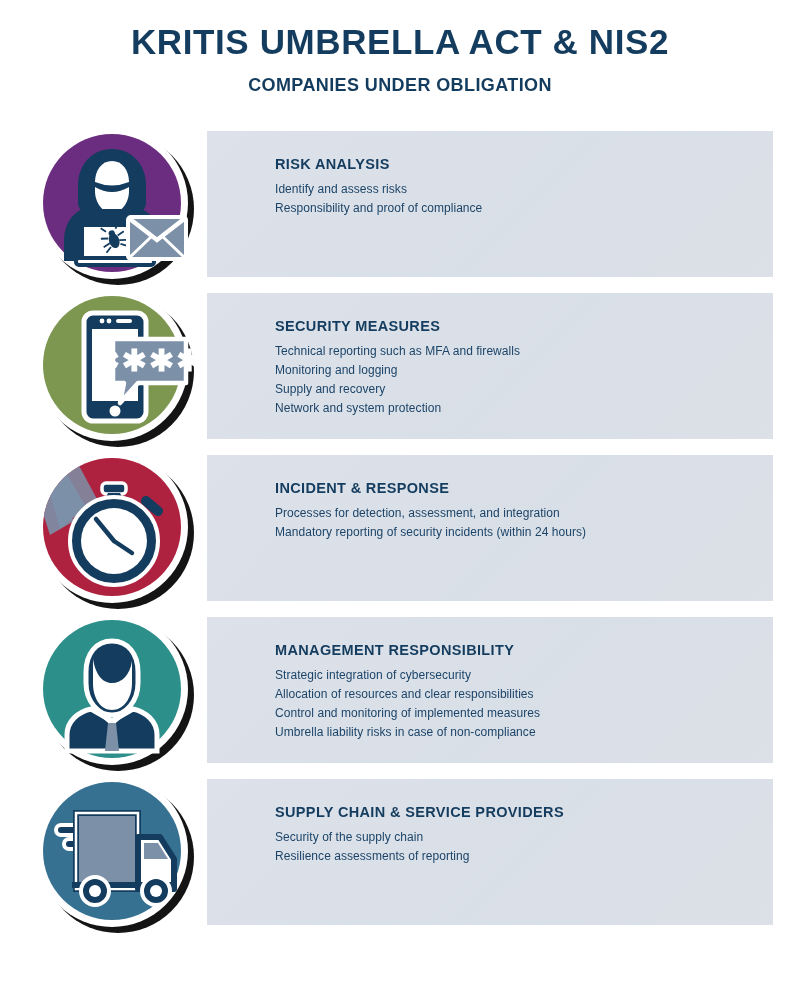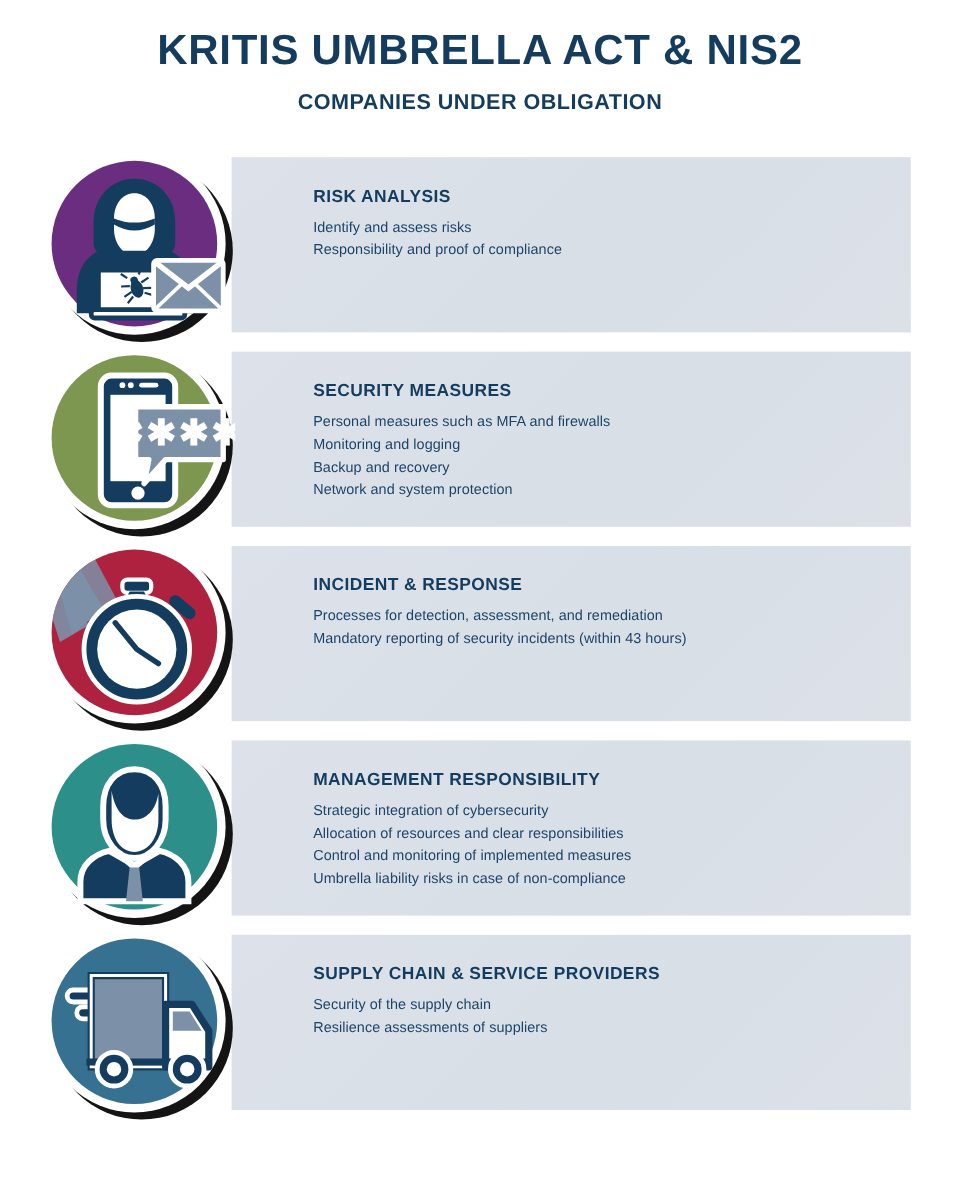--- a/index.html
+++ b/index.html
@@ -27,21 +27,21 @@
     color: #143C5E; margin-top: 17px; line-height: 1;
     text-transform: uppercase;
   }
 
   
   .rows { position: absolute; top: 131px; left: 0; width: 800px; }
   .row { position: relative; height: 146px; margin-bottom: 16px; }
   .row:last-child { margin-bottom: 0; }
 
   .card {
-    position: absolute; left: 193px; top: 0;
+    position: absolute; left: 207px; top: 0;
     width: 566px; height: 146px;
     background: #dde2e9;
     background: linear-gradient(135deg, #dde2ea 0%, #d9dfe7 55%, #dce1e8 100%);
   }
   .card-inner { padding: 26px 0 0 68px; }
 
   .card-title {
     font-size: 14.5px; font-weight: bold; color: #143C5E;
     letter-spacing: 0.35px; line-height: 1.1; margin-bottom: 7px;
     text-transform: uppercase;
@@ -101,23 +101,23 @@
                 <path d="M96 132 L117 112 M150 132 L129 112" fill="none" stroke="#FFFFFF" stroke-width="3"></path>
               </g>
             </g>
           </svg>
         </div>
       </div>
       <div class="row">
         <div class="card">
           <div class="card-inner">
             <div class="card-title">Security Measures</div>
-            <div class="card-line">Personal measures such as MFA and firewalls</div>
+            <div class="card-line">Technical reporting such as MFA and firewalls</div>
             <div class="card-line">Monitoring and logging</div>
-            <div class="card-line">Backup and recovery</div>
+            <div class="card-line">Supply and recovery</div>
             <div class="card-line">Network and system protection</div>
           </div>
         </div>
         <div class="badge">
           <svg width="162" height="162" viewBox="0 0 162 162">
             <circle cx="84" cy="84" r="76" fill="#000000" opacity="0.92"></circle>
             <circle cx="78" cy="78" r="76" fill="#ffffff"></circle>
             <circle cx="78" cy="78" r="69" fill="#7D9650"></circle>
             <g>
               <rect x="50" y="26" width="62" height="108" rx="9" fill="#143C5E" stroke="#FFFFFF" stroke-width="5"></rect>
@@ -129,22 +129,22 @@
               <path d="M79 52 L152 52 L152 96 L104 96 L86 116 L90 96 L79 96 Z" fill="#7C90A8" stroke="#FFFFFF" stroke-width="4.5" stroke-linejoin="round"></path>
               <text x="115" y="84" font-family="Liberation Sans, sans-serif" font-size="30" font-weight="bold" fill="#FFFFFF" text-anchor="middle" letter-spacing="2">✱✱✱✱</text>
             </g>
           </svg>
         </div>
       </div>
       <div class="row">
         <div class="card">
           <div class="card-inner">
             <div class="card-title">Incident &amp; Response</div>
-            <div class="card-line">Processes for detection, assessment, and remediation</div>
-            <div class="card-line">Mandatory reporting of security incidents (within 43 hours)</div>
+            <div class="card-line">Processes for detection, assessment, and integration</div>
+            <div class="card-line">Mandatory reporting of security incidents (within 24 hours)</div>
           </div>
         </div>
         <div class="badge">
           <svg width="162" height="162" viewBox="0 0 162 162" style="overflow:visible">
             <defs>
               <clipPath id="cw">
                 <circle cx="78" cy="78" r="69"></circle>
               </clipPath>
             </defs>
             <circle cx="84" cy="84" r="76" fill="#000000" opacity="0.92"></circle>
@@ -191,21 +191,21 @@
               <path d="M74 112 L82 112 L85 140 L71 140 Z" fill="#7C90A8"></path>
             </g>
           </svg>
         </div>
       </div>
       <div class="row">
         <div class="card">
           <div class="card-inner">
             <div class="card-title">Supply Chain &amp; Service Providers</div>
             <div class="card-line">Security of the supply chain</div>
-            <div class="card-line">Resilience assessments of suppliers</div>
+            <div class="card-line">Resilience assessments of reporting</div>
           </div>
         </div>
         <div class="badge">
           <svg width="162" height="162" viewBox="0 0 162 162">
             <circle cx="84" cy="84" r="76" fill="#000000" opacity="0.92"></circle>
             <circle cx="78" cy="78" r="76" fill="#ffffff"></circle>
             <circle cx="78" cy="78" r="69" fill="#367191"></circle>
             <g>
               <path d="M34 54 L34 61 M28 68 L28 75" fill="none"></path>
               <rect x="22" y="52" width="44" height="10" rx="5" fill="#143C5E" stroke="#FFFFFF" stroke-width="4"></rect>

